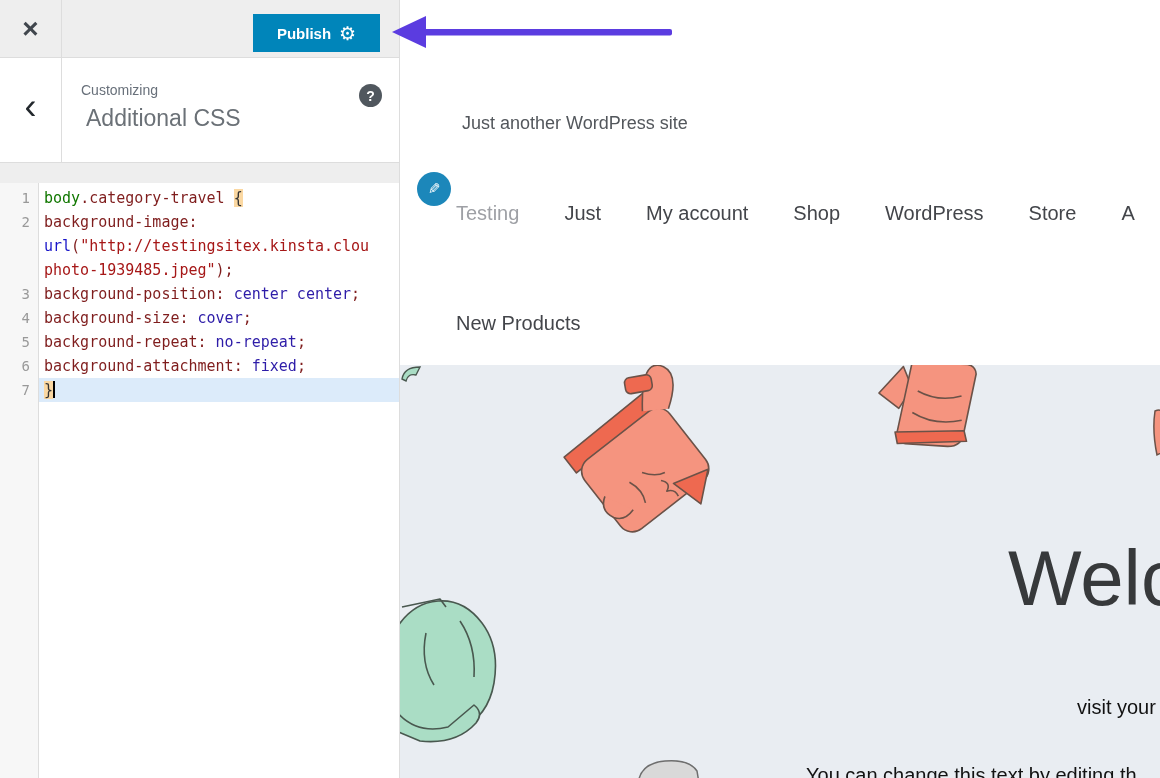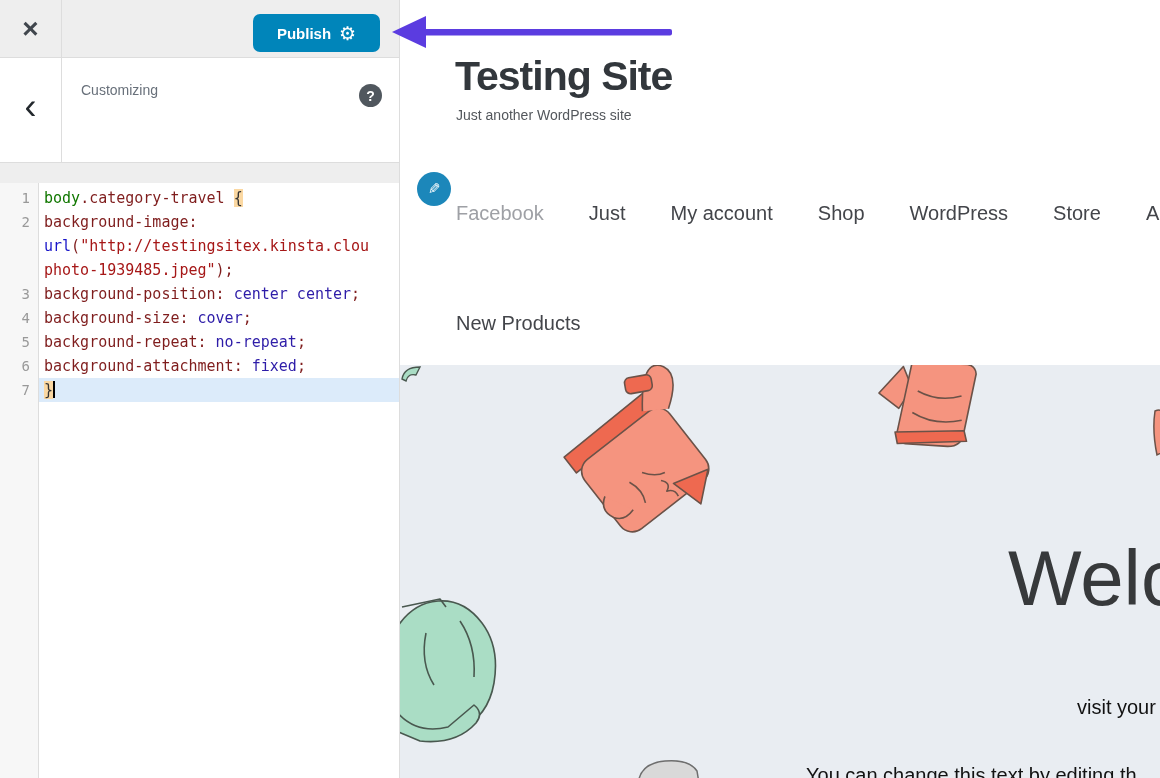--- a/index.html
+++ b/index.html
@@ -6,21 +6,21 @@
   body{
     width:1160px;height:778px;position:relative;overflow:hidden;
     background:#fff;font-family:"Liberation Sans",sans-serif;
     -webkit-font-smoothing:antialiased;
   }
   
   .sidebar{position:absolute;left:0;top:0;width:399px;height:778px;background:#fff;border-right:1px solid #ddd;}
   .topbar{position:absolute;left:0;top:0;right:0;height:58px;background:#eee;border-bottom:1px solid #ddd;box-sizing:border-box;}
   .close-btn{position:absolute;left:0;top:0;width:62px;height:57px;background:#eee;border:none;border-right:1px solid #ddd;
     color:#40464d;font-size:28px;font-weight:700;display:flex;align-items:center;justify-content:center;cursor:pointer;line-height:1;}
-  .publish-btn{position:absolute;right:19px;top:14px;width:127px;height:38px;background:#0085ba;border:none;border-radius:7px;
+  .publish-btn{position:absolute;right:19px;top:14px;width:127px;height:38px;background:#0085ba;border:none;border-radius:0;
     color:#fff;font-size:15px;font-weight:600;display:flex;align-items:center;justify-content:center;gap:8px;cursor:pointer;
     font-family:"Liberation Sans",sans-serif;}
   .publish-btn .gear{font-size:19px;font-weight:400;line-height:1;}
   .panel-header{position:absolute;left:0;top:58px;right:0;height:105px;background:#fff;border-bottom:1px solid #ddd;box-sizing:border-box;}
   .back-btn{position:absolute;left:0;top:0;width:62px;height:104px;background:#fff;border:none;border-right:1px solid #ddd;
     color:#23282d;font-size:36px;display:flex;align-items:center;justify-content:center;cursor:pointer;padding-bottom:8px;}
   .kicker{position:absolute;left:81px;top:24px;font-size:14px;color:#68707a;}
   .panel-title{position:absolute;left:86px;top:47px;font-size:23px;font-weight:400;color:#6b7177;}
   .help-btn{position:absolute;right:17px;top:26px;width:23px;height:23px;border-radius:50%;background:#50575e;border:none;
     color:#fff;font-size:14px;font-weight:700;display:flex;align-items:center;justify-content:center;cursor:pointer;line-height:1;}
@@ -36,21 +36,21 @@
   .c-tag{color:#117700}
   .c-plain{color:#7f1d1d}
   .c-str{color:#a61717}
   .c-fn{color:#1a16c9}
   .c-val{color:#2d1ca8}
   .c-bracket{background:#fbd8a2;color:#333;}
   .caret{display:inline-block;width:1.5px;height:17px;background:#000;vertical-align:-3px;}
   
   .preview{position:absolute;left:400px;top:0;width:760px;height:778px;background:#fff;overflow:hidden;}
   .site-title{position:absolute;left:55px;top:53px;margin:0;font-size:41px;font-weight:700;letter-spacing:-1px;color:#32373c;}
-  .tagline{position:absolute;left:56px;top:107px;margin:0;font-size:14px;color:#53575c;}
+  .tagline{position:absolute;left:56px;top:107px;margin:6px;font-size:18px;color:#53575c;}
   .edit-pencil{position:absolute;left:17px;top:172px;width:34px;height:34px;border-radius:50%;background:#1c87ba;border:none;
     color:#fff;display:flex;align-items:center;justify-content:center;font-size:15px;cursor:pointer;box-shadow:0 0 0 2px #fff;}
   .edit-pencil span{display:inline-block;transform:scaleX(-1);}
   .nav{position:absolute;display:flex;gap:45px;font-size:20px;white-space:nowrap;}
   .nav-primary{left:56px;top:202px;}
   .nav-secondary{left:56px;top:312px;}
   .nav-item{color:#43454a;text-decoration:none;cursor:pointer;}
   .nav-item.current{color:#9ea0a5;}
   .hero{position:absolute;left:0;top:365px;width:760px;height:413px;background:#e9edf2;overflow:hidden;}
   .welcome{position:absolute;left:608px;top:168px;margin:0;font-size:78px;font-weight:200;color:#37393b;white-space:nowrap;}
@@ -81,20 +81,21 @@
       <span>Publish</span>
       <span class="gear">⚙</span>
     </button>
   </div>
 
   <div class="panel-header">
     <button class="back-btn">
       <span>‹</span>
     </button>
     <div class="kicker">Customizing</div>
+    <div class="panel-title">Additional CSS</div>
     <button class="help-btn">
       <span>?</span>
     </button>
   </div>
 
   <div class="editor-gap"></div>
 
   <div class="code-editor">
     <div class="gutter-bg"></div>
     <div id="code-rows">
@@ -134,29 +135,28 @@
           <span class="ln">7</span>
           <span class="cl"><span class="c-bracket">}</span><span class="caret"></span></span>
         </div>
       </div>
   </div>
 
 </aside>
 
 <main class="preview">
 
-  <h1 class="site-title">Testing Site</h1>
   <p class="tagline">Just another WordPress site</p>
 
   <button class="edit-pencil" style="background: rgb(28, 135, 186);">
     <span>✎</span>
   </button>
 
   <nav class="nav nav-primary" id="nav-primary">
-      <a class="nav-item current">Facebook</a>
+      <a class="nav-item current">Testing</a>
       <a class="nav-item">Just</a>
       <a class="nav-item">My account</a>
       <a class="nav-item">Shop</a>
       <a class="nav-item">WordPress</a>
       <a class="nav-item">Store</a>
       <a class="nav-item">A</a>
     </nav>
   <nav class="nav nav-secondary" id="nav-secondary">
       <a class="nav-item">New Products</a>
     </nav>

